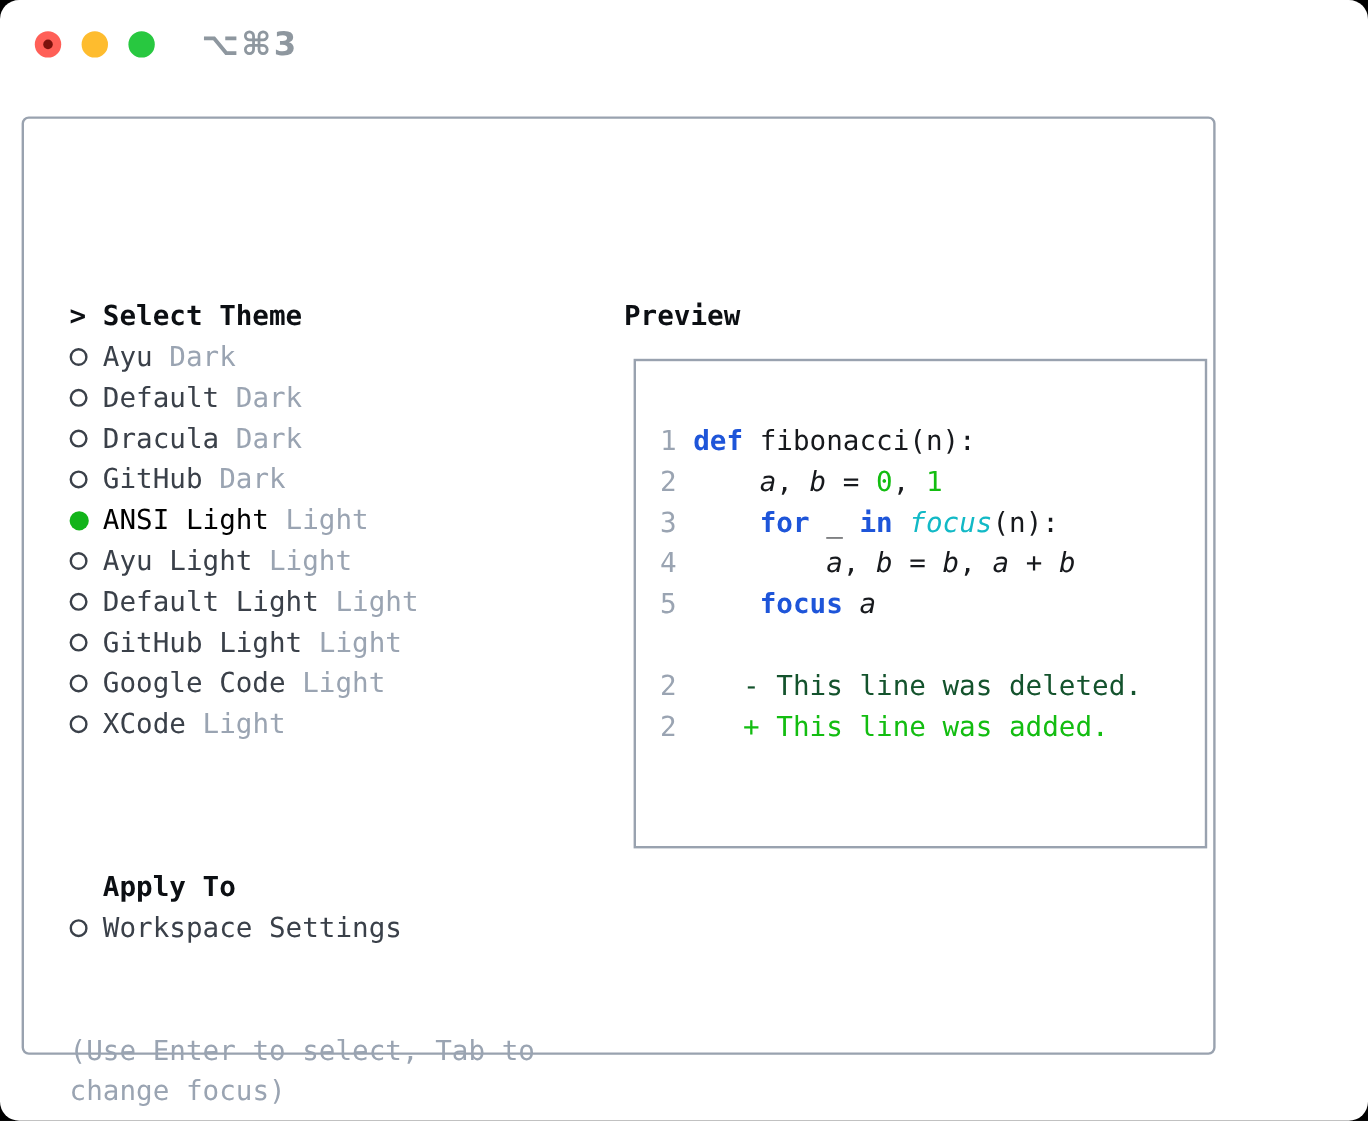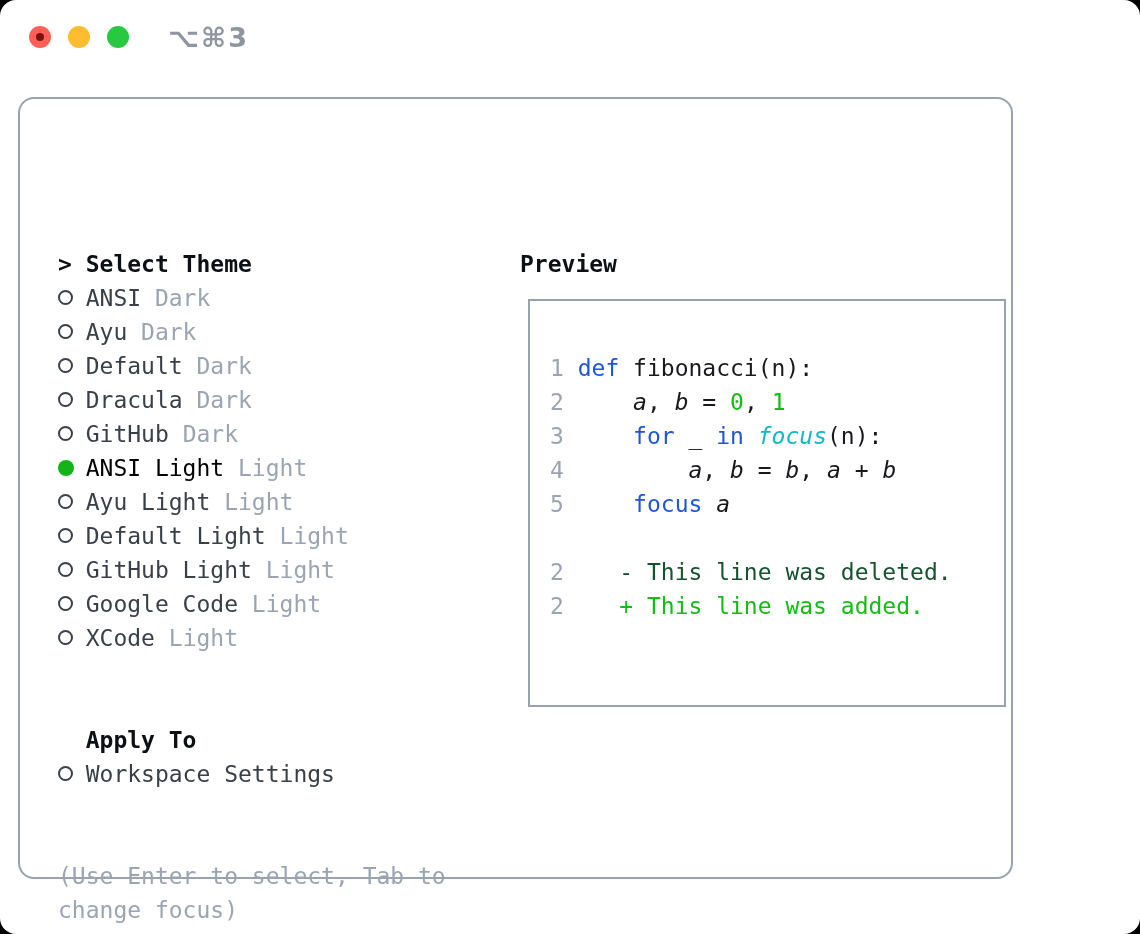--- a/index.html
+++ b/index.html
@@ -19,21 +19,21 @@
   .tl-min { left:68px; background:#febc2e; }
   .tl-zoom { left:107px; background:#28c840; }
   .win-title {
     position:absolute; left:168px; top:22px; font-family:"DejaVu Sans", sans-serif;
     font-size:27px; font-weight:bold; color:#8e979f; letter-spacing:2px;
   }
 
   
   .panel {
     position:absolute; left:18px; top:97px; width:995px; height:782px;
-    border:2px solid #99a2af; border-radius:16px; background:#fff;
+    border:2px solid #99a2af; border-radius:6px; background:#fff;
   }
 
   .mono { font-size:23px; line-height:34px; color:#3a4049; }
   .row { display:block; white-space:pre; height:34px; }
   .mark { display:inline-block; width:27.7px; position:relative; height:34px; vertical-align:top; }
   .mark .radio {
     position:absolute; left:0; top:9px; width:15px; height:15px;
     border:2.5px solid #3a4049; border-radius:50%;
   }
   .mark .radio.sel { border:none; background:#12b41a; width:16px; height:16px; }
@@ -52,21 +52,21 @@
 
   
   #preview-header { position:absolute; left:500px; top:148px; }
   .preview-box {
     position:absolute; left:508px; top:200px; width:478px; height:408px;
     border:2px solid #99a2af; background:#fff; padding:50px 14px 0 20px; overflow:hidden;
   }
   .cline { white-space:pre; font-size:23px; line-height:34px; min-height:34px; color:#17191d; }
   .lnum { display:inline-block; width:13.85px; color:#9aa4b2; }
   .c-pl  { color:#17191d; }
-  .c-kw  { color:#1e55d9; }
+  .c-kw  { color:#1e55d9;font-weight:bold; }
   .c-nu  { color:#13bd11; }
   .c-va  { color:#17191d; font-style:italic; }
   .c-bi  { color:#12b9c6; font-style:italic; }
   .c-ctx { color:#8d949d; }
   .c-del { color:#14532d; }
   .c-add { color:#13bd11; }
 </style>
 </head>
 <body>
 
@@ -77,21 +77,20 @@
     <button class="tl tl-min"></button>
     <button class="tl tl-zoom"></button>
     <div class="win-title">⌥⌘3</div>
   </div>
 
   <div class="panel">
 
     <div id="theme-list" class="mono">
       <div class="row"><span class="mark"><span class="cursor-glyph">&gt;</span></span><span class="hdr">Select Theme</span></div>
 
-    <div class="row"><span class="mark"><span class="radio"></span></span><span class="item-name">ANSI</span><span class="variant"> Dark</span></div>
         <div class="row"><span class="mark"><span class="radio"></span></span><span class="item-name">Ayu</span><span class="variant"> Dark</span></div>
         <div class="row"><span class="mark"><span class="radio"></span></span><span class="item-name">Default</span><span class="variant"> Dark</span></div>
         <div class="row"><span class="mark"><span class="radio"></span></span><span class="item-name">Dracula</span><span class="variant"> Dark</span></div>
         <div class="row"><span class="mark"><span class="radio"></span></span><span class="item-name">GitHub</span><span class="variant"> Dark</span></div>
         <div class="row"><span class="mark"><span class="radio sel"></span></span><span class="item-name sel">ANSI Light</span><span class="variant"> Light</span></div>
         <div class="row"><span class="mark"><span class="radio"></span></span><span class="item-name">Ayu Light</span><span class="variant"> Light</span></div>
         <div class="row"><span class="mark"><span class="radio"></span></span><span class="item-name">Default Light</span><span class="variant"> Light</span></div>
         <div class="row"><span class="mark"><span class="radio"></span></span><span class="item-name">GitHub Light</span><span class="variant"> Light</span></div>
         <div class="row"><span class="mark"><span class="radio"></span></span><span class="item-name">Google Code</span><span class="variant"> Light</span></div>
         <div class="row"><span class="mark"><span class="radio"></span></span><span class="item-name">XCode</span><span class="variant"> Light</span></div>

